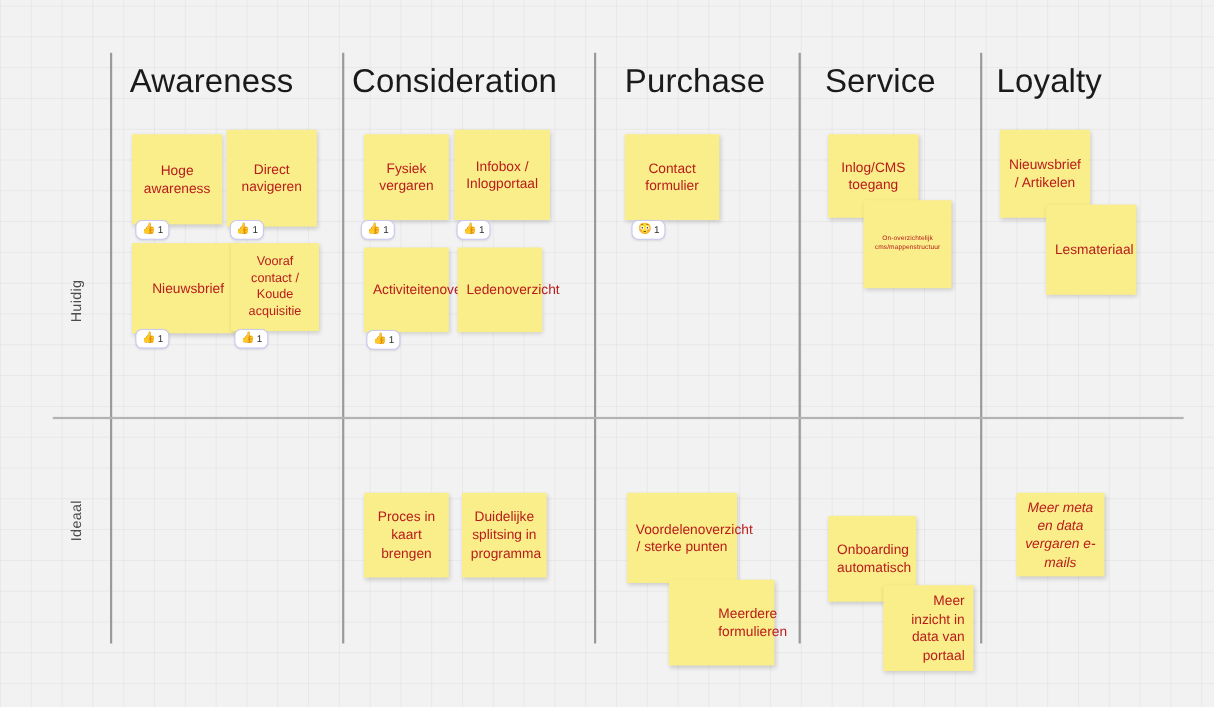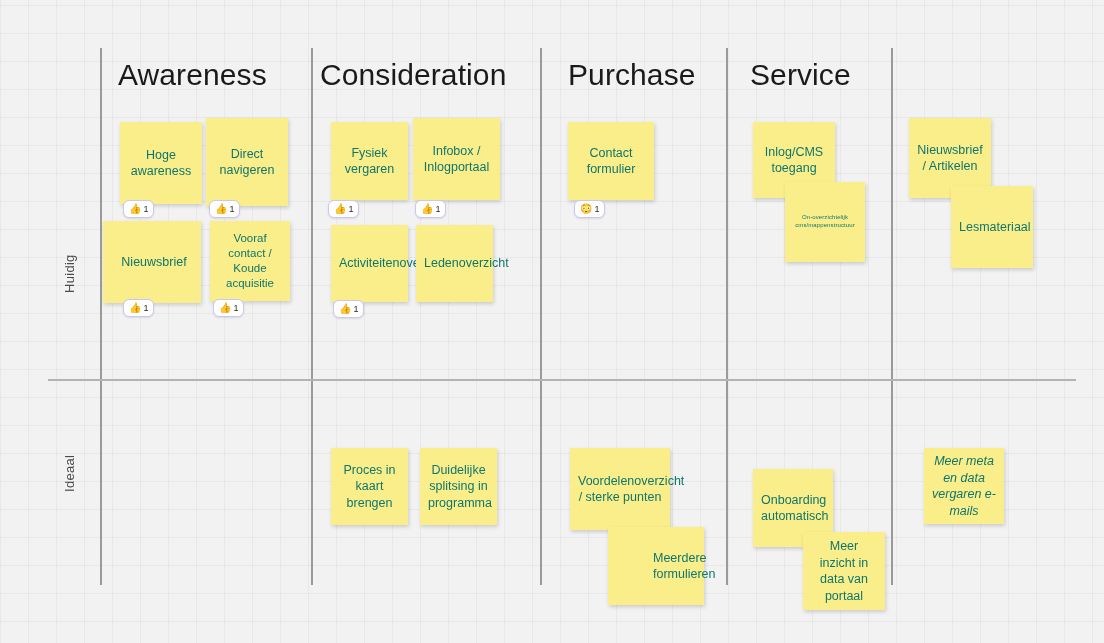--- a/index.html
+++ b/index.html
@@ -69,21 +69,21 @@
   .note {
     position: absolute;
     background: #faee8a;
     box-shadow: 1px 2px 4px rgba(0,0,0,0.16);
     display: flex;
     align-items: center;
     justify-content: center;
     text-align: center;
     box-sizing: border-box;
     padding: 6px 8px;
-    color: #0f766e;
+    color: #b91c1c;
     line-height: 1.32;
   }
   .note span { display: block; width: 100%; }
   .note.sz-m  { font-size: 12.5px; }
   .note.sz-s  { font-size: 11.5px; }
   .note.sz-xs { font-size: 6px; letter-spacing: 0.1px; }
 
   
   .reaction {
     position: absolute;
@@ -115,32 +115,33 @@
   <div class="v-divider" style="left:540px"></div>
   <div class="v-divider" style="left:726px"></div>
   <div class="v-divider" style="left:891px"></div>
 
   <div class="h-divider"></div>
 
   <div class="col-header" style="left:320px">Consideration</div>
   <div class="col-header" style="left:118px">Awareness</div>
   <div class="col-header" style="left:568px">Purchase</div>
   <div class="col-header" style="left:750px">Service</div>
+  <div class="col-header" style="left:906px">Loyalty</div>
 
   <div class="row-label" style="left:62px; top:293px">Huidig</div>
   <div class="row-label" style="left:62px; top:492px">Ideaal</div>
 
   <div id="notes-layer">
       <div class="note sz-m" style="left: 120px; top: 122px; width: 82px; height: 82px; background: rgb(250, 238, 138);">
         <span>Hoge awareness</span>
       </div>
       <div class="note sz-m" style="left: 206px; top: 118px; width: 82px; height: 88px; background: rgb(250, 238, 138);">
         <span>Direct navigeren</span>
       </div>
-      <div class="note sz-m" style="left: 103px; top: 221px; width: 98px; height: 82px; background: rgb(250, 238, 138); padding-left: 12px;">
+      <div class="note sz-m" style="left: 120px; top: 221px; width: 98px; height: 82px; background: rgb(250, 238, 138); padding-left: 12px;">
         <span>Nieuwsbrief</span>
       </div>
       <div class="note sz-s" style="left: 210px; top: 221px; width: 80px; height: 80px; background: rgb(250, 238, 138);">
         <span>Vooraf contact / Koude acquisitie</span>
       </div>
       <div class="note sz-m" style="left: 331px; top: 122px; width: 77px; height: 78px; background: rgb(250, 238, 138);">
         <span>Fysiek vergaren</span>
       </div>
       <div class="note sz-m" style="left: 413px; top: 118px; width: 87px; height: 82px; background: rgb(250, 238, 138);">
         <span>Infobox / Inlogportaal</span>
@@ -174,21 +175,21 @@
       </div>
       <div class="note sz-m" style="left: 570px; top: 448px; width: 100px; height: 82px; background: rgb(250, 238, 138);">
         <span>Voordelenoverzicht / sterke punten</span>
       </div>
       <div class="note sz-m" style="left: 608px; top: 527px; width: 96px; height: 78px; background: rgb(250, 238, 138); padding-left: 45px;">
         <span>Meerdere formulieren</span>
       </div>
       <div class="note sz-m" style="left: 753px; top: 469px; width: 80px; height: 78px; background: rgb(250, 238, 138);">
         <span>Onboarding automatisch</span>
       </div>
-      <div class="note sz-m" style="left: 803px; top: 532px; width: 82px; height: 78px; background: rgb(250, 238, 138);">
+      <div class="note sz-m" style="left: 803px; top: 532px; width: 82px; height: 78px; background: rgb(250, 238, 138); text-align: right;">
         <span>Meer inzicht in data van portaal</span>
       </div>
       <div class="note sz-m" style="left: 924px; top: 448px; width: 80px; height: 76px; background: rgb(250, 238, 138); font-style: italic;">
         <span>Meer meta en data vergaren e-mails</span>
       </div>
       <div class="reaction" style="left: 123px; top: 200px;">
         <span class="emo">👍</span>
         <span class="cnt">1</span>
       </div>
       <div class="reaction" style="left: 209px; top: 200px;">

